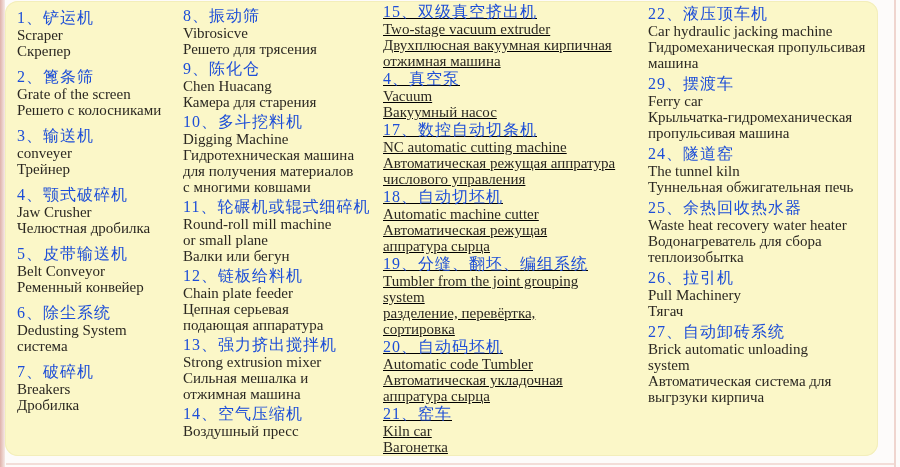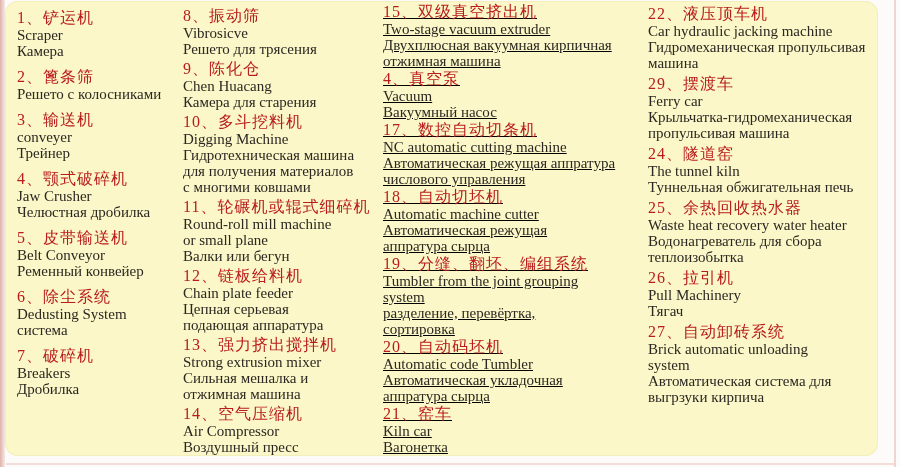--- a/index.html
+++ b/index.html
@@ -42,21 +42,21 @@
   .item { margin-bottom: 4px; }
   .col1 .item { margin-bottom: 9px; }
   .col2 .item { margin-bottom: 3px; }
   .col3 .item { margin-bottom: 1px; text-decoration: underline; }
   .col4 .item { margin-bottom: 4px; }
 
   .zh {
     font-size: 16px;
     line-height: 18px;
     letter-spacing: 1px;
-    color: #b91c1c;
+    color: #1d4ed8;
     white-space: nowrap;
   }
   .ln {
     font-size: 15px;
     line-height: 16px;
     color: #2b2822;
     white-space: nowrap;
   }
 </style>
 </head>
@@ -64,24 +64,25 @@
 
 <div class="page">
   <div class="edge-left"></div>
   <div class="rule-right"></div>
   <div class="rule-bottom"></div>
   <div class="panel">
     <div class="col col1">
         <div class="item">
           <div class="zh">1、铲运机</div>
           <div class="ln en">Scraper</div>
-          <div class="ln ru">Камера</div>
+          <div class="ln ru">Скрепер</div>
         </div>
         <div class="item">
           <div class="zh">2、篦条筛</div>
+          <div class="ln en">Grate of the screen</div>
           <div class="ln ru">Решето с колосниками</div>
         </div>
         <div class="item">
           <div class="zh">3、输送机</div>
           <div class="ln en">conveyer</div>
           <div class="ln ru">Трейнер</div>
         </div>
         <div class="item">
           <div class="zh">4、颚式破碎机</div>
           <div class="ln en">Jaw Crusher</div>
@@ -134,21 +135,20 @@
           <div class="ln ru">подающая аппаратура</div>
         </div>
         <div class="item">
           <div class="zh">13、强力挤出搅拌机</div>
           <div class="ln en">Strong extrusion mixer</div>
           <div class="ln ru">Сильная мешалка и</div>
           <div class="ln ru">отжимная машина</div>
         </div>
         <div class="item">
           <div class="zh">14、空气压缩机</div>
-          <div class="ln en">Air Compressor</div>
           <div class="ln ru">Воздушный пресс</div>
         </div>
       </div>
     <div class="col col3">
         <div class="item">
           <div class="zh">15、双级真空挤出机</div>
           <div class="ln en">Two-stage vacuum extruder</div>
           <div class="ln ru">Двухплюсная вакуумная кирпичная</div>
           <div class="ln ru">отжимная машина</div>
         </div>

